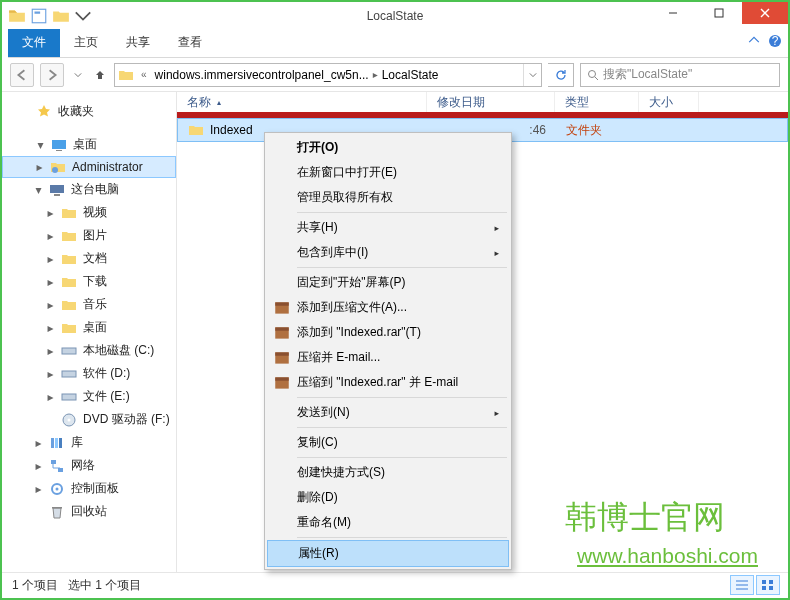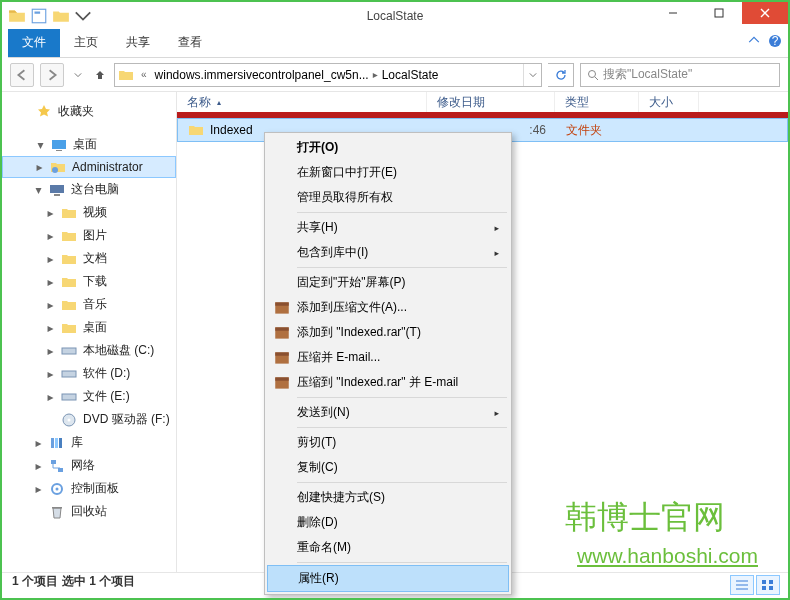--- a/index.html
+++ b/index.html
@@ -48,21 +48,21 @@
 .cell{padding:0 10px;display:flex;align-items:center;gap:6px;white-space:nowrap;overflow:hidden;}
 .cell.name{width:250px;}
 .cell.date{width:128px;color:#555;}
 .cell.type{width:84px;color:#c2410c;}
 .ctxmenu{position:absolute;left:262px;top:130px;width:248px;background:#f2f2f2;border:1px solid #bfbfbf;box-shadow:3px 3px 6px rgba(0,0,0,.25);padding:2px;z-index:50;}
 .mitem{display:flex;align-items:center;height:25px;padding:0 10px 0 30px;position:relative;cursor:default;}
 .mitem.hl{background:#bde0fb;border:1px solid #7fbff5;height:27px;}
 .msep{height:1px;background:#d8d8d8;margin:2px 2px 2px 30px;}
 .marrow{position:absolute;right:10px;font-size:9px;color:#333;}
 .mico{position:absolute;left:6px;width:18px;height:18px;display:flex;align-items:center;justify-content:center;}
-.status{position:absolute;bottom:0;left:0;right:0;height:26px;border-top:1px solid #e6e6e6;display:flex;align-items:flex-start;padding:0 10px;gap:4px;color:#333;background:#fff;font-weight:bold;}
+.status{position:absolute;bottom:0;left:0;right:0;height:26px;border-top:1px solid #e6e6e6;display:flex;align-items:center;padding:0 10px;gap:10px;color:#333;background:#fff;}
 .viewbtns{position:absolute;right:8px;bottom:3px;display:flex;gap:2px;}
 .vbtn{width:24px;height:20px;border:1px solid #8cc8ff;display:flex;align-items:center;justify-content:center;background:#eaf4ff;}
 .watermark1{position:absolute;right:63px;bottom:58px;font-size:32px;color:#6bbf3c;font-weight:400;z-index:5;}
 .watermark2{position:absolute;right:30px;bottom:30px;font-size:21px;color:#6bbf3c;z-index:5;text-decoration:underline;}
 svg{display:block;}
 </style>
 </head>
 <body>
 
 <div class="titlebar">
@@ -443,21 +443,20 @@
         </svg>
       </span>
       <span>压缩到 "Indexed.rar" 并 E-mail</span>
     </div>
   <div class="msep"></div>
   <div class="mitem">
       <span>发送到(N)</span>
       <span class="marrow">▸</span>
     </div>
   <div class="msep"></div>
-  <div class="mitem">剪切(T)</div>
   <div class="mitem">复制(C)</div>
   <div class="msep"></div>
   <div class="mitem">创建快捷方式(S)</div>
   <div class="mitem">删除(D)</div>
   <div class="mitem">重命名(M)</div>
   <div class="msep"></div>
   <div class="mitem hl">属性(R)</div>
 </div>
 
 <div class="watermark1">韩博士官网</div>

